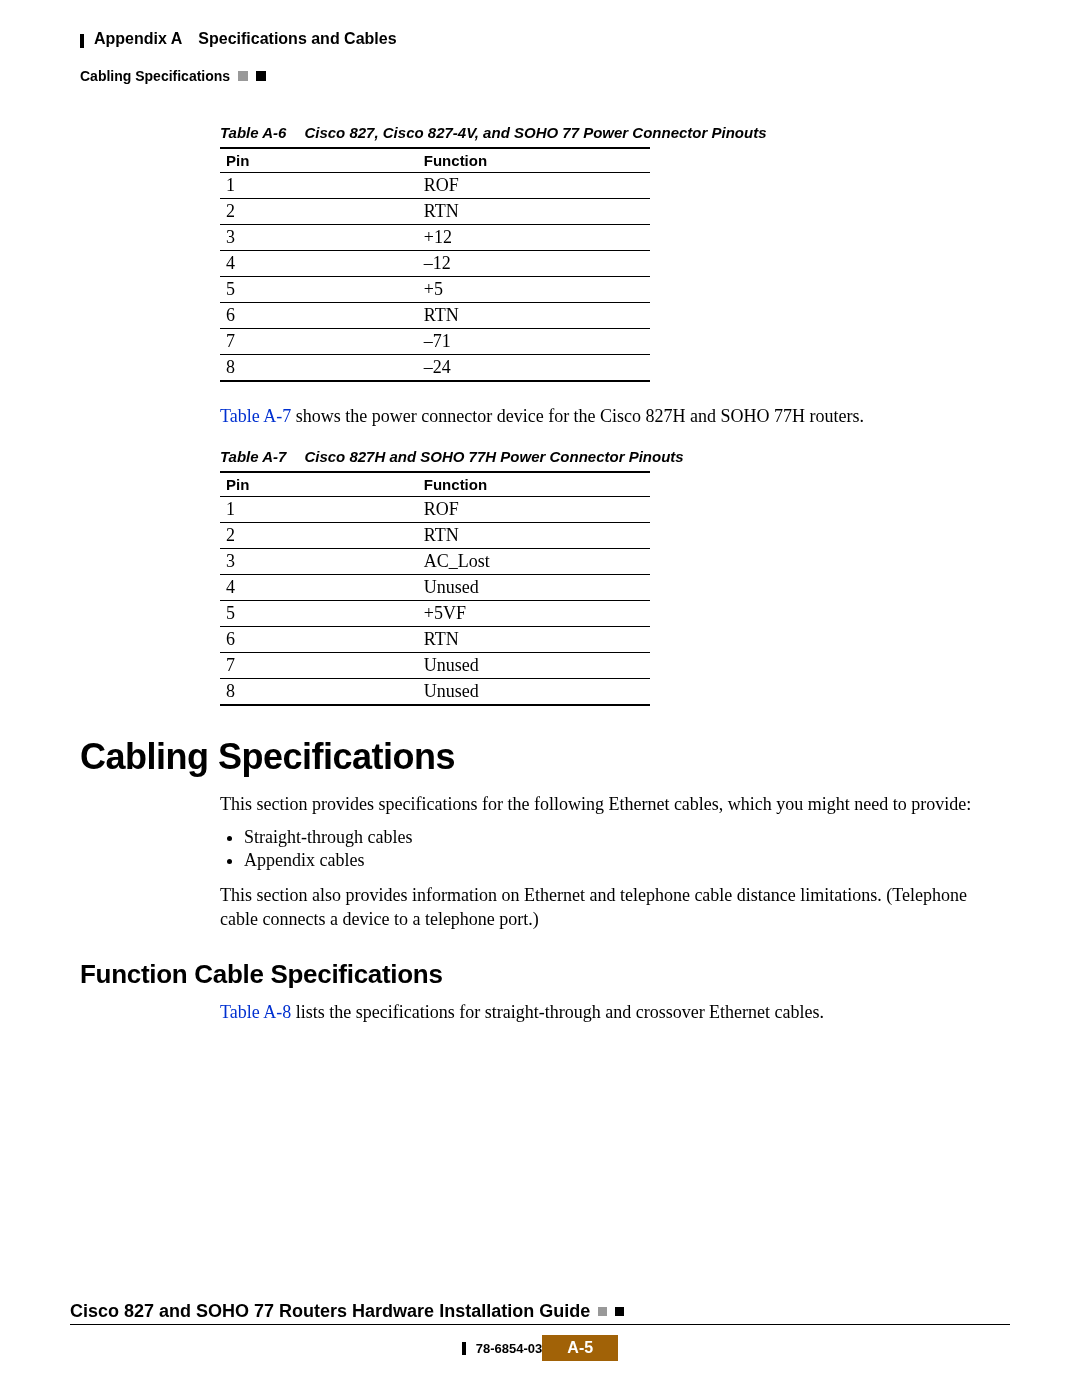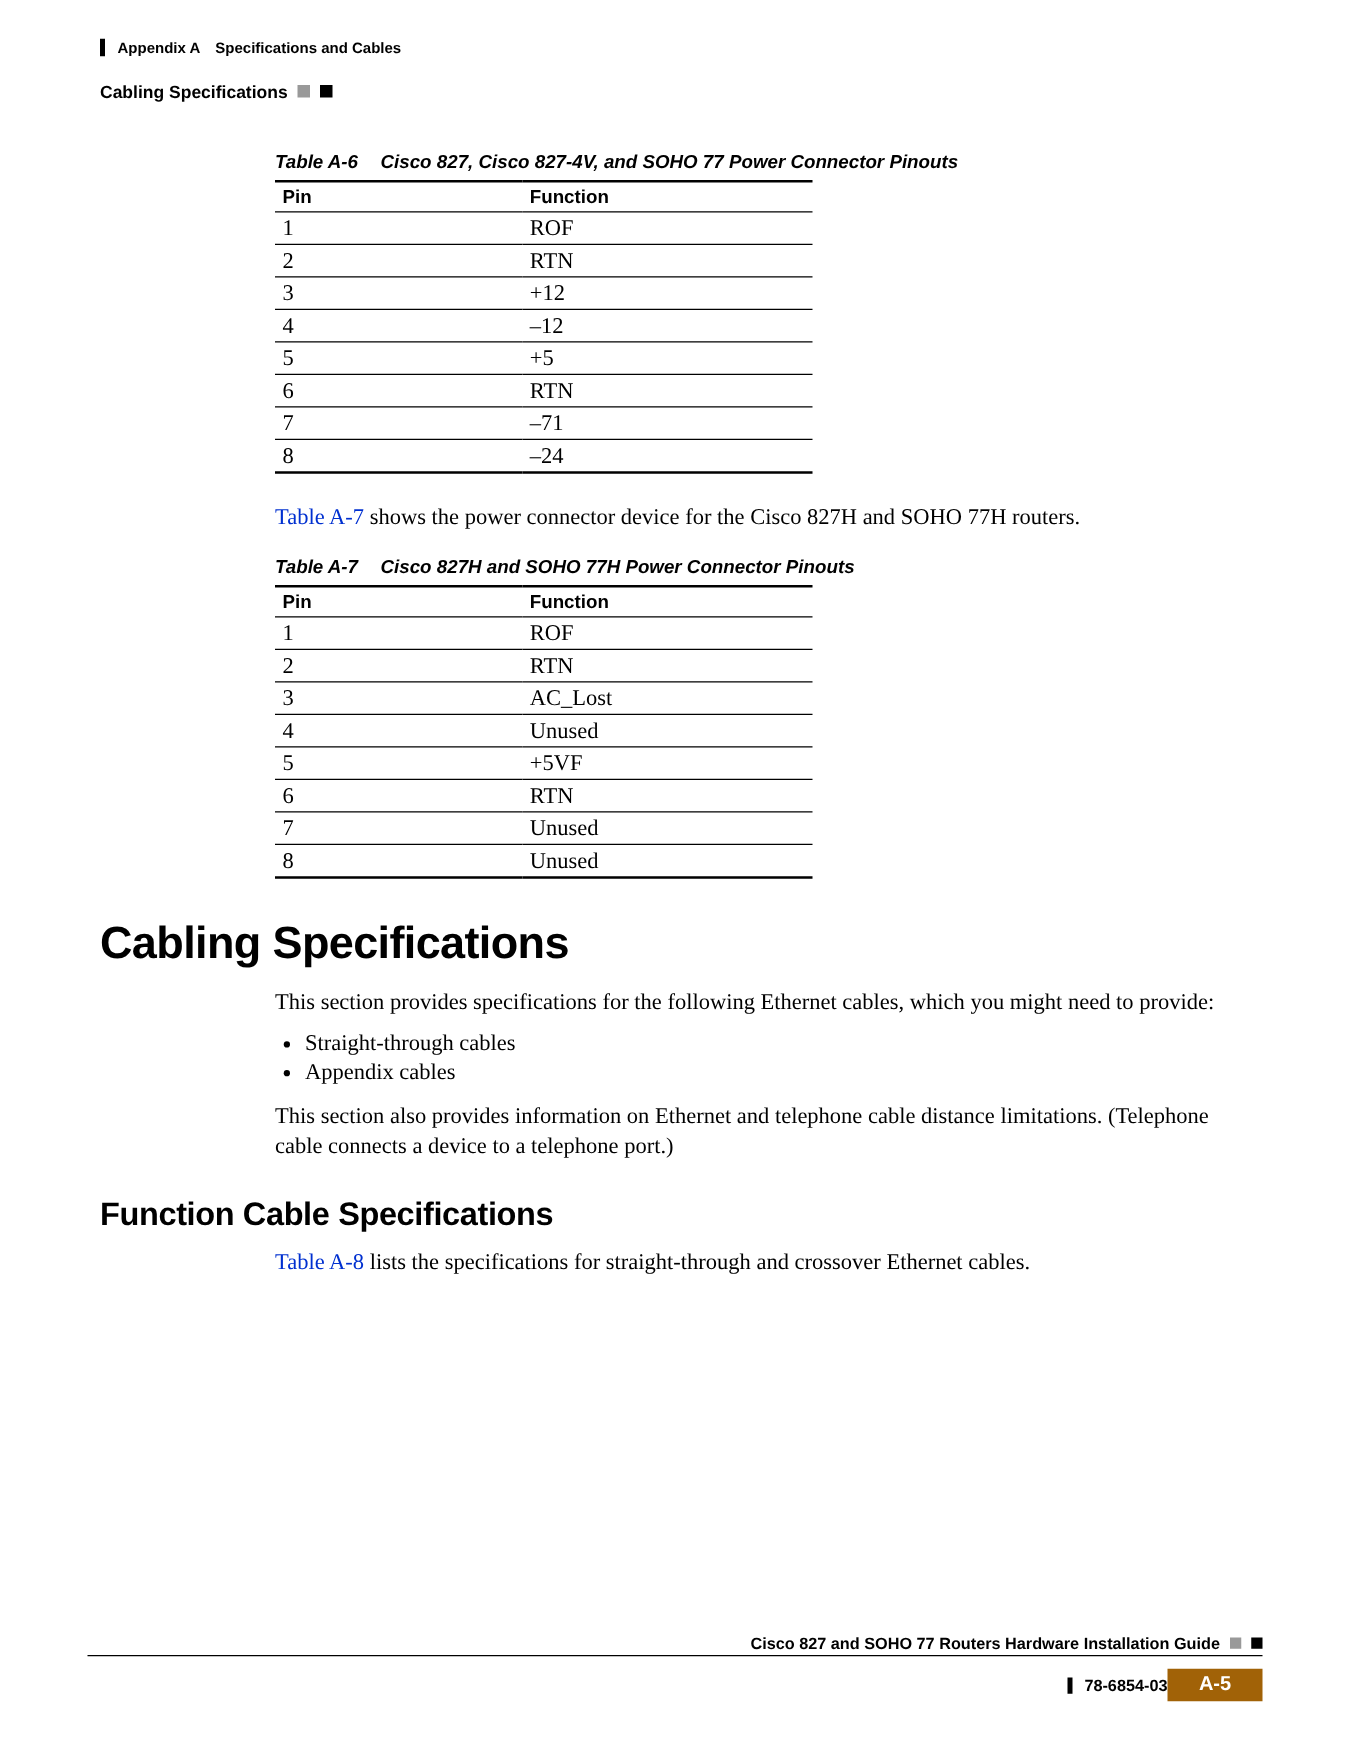--- a/index.html
+++ b/index.html
@@ -14,21 +14,21 @@
     box-sizing: border-box;
   }
   .page {
     box-sizing: border-box;
     padding: 30px 70px 0 80px;
   }
   .header-row {
     display: flex;
     align-items: flex-end;
     font-family: Arial, Helvetica, sans-serif;
-    font-size: 12px;
+    font-size: 16px;
     font-weight: bold;
     margin-bottom: 4px;
   }
   .header-left-bar {
     width: 4px;
     height: 14px;
     background: #000;
     margin-right: 10px;
     margin-top: 1px;
   }
@@ -115,34 +115,33 @@
     position: absolute;
     left: 70px; right: 70px; bottom: 36px;
   }
   .footer-line {
     border-top: 1px solid #000;
     margin-bottom: 4px;
   }
   .footer-row1 {
     display: flex;
     align-items: center;
-    justify-content: flex-end;
-    font-family: Arial, Helvetica, sans-serif;
-    font-size: 13px;
+    font-family: Arial, Helvetica, sans-serif;
+    font-size: 18px;
     font-weight: bold;
     gap: 8px;
     margin-bottom: 2px;
   }
   .footer-row1 .sq { width:9px; height:9px; background:#000; display:inline-block; }
   .footer-row1 .sq.light { background:#999; }
 
   .footer-row2 {
     display:flex;
     align-items:center;
-    justify-content:flex-end;
+    justify-content:center;
     font-family: Arial, Helvetica, sans-serif;
     font-size:13px;
     font-weight:bold;
     margin-top:10px;
   }
   .footer-row2 .left {
     display:flex; align-items:center; gap:10px;
   }
   .footer-row2 .left .bar {
     width:4px; height:13px; background:#000; display:inline-block;

